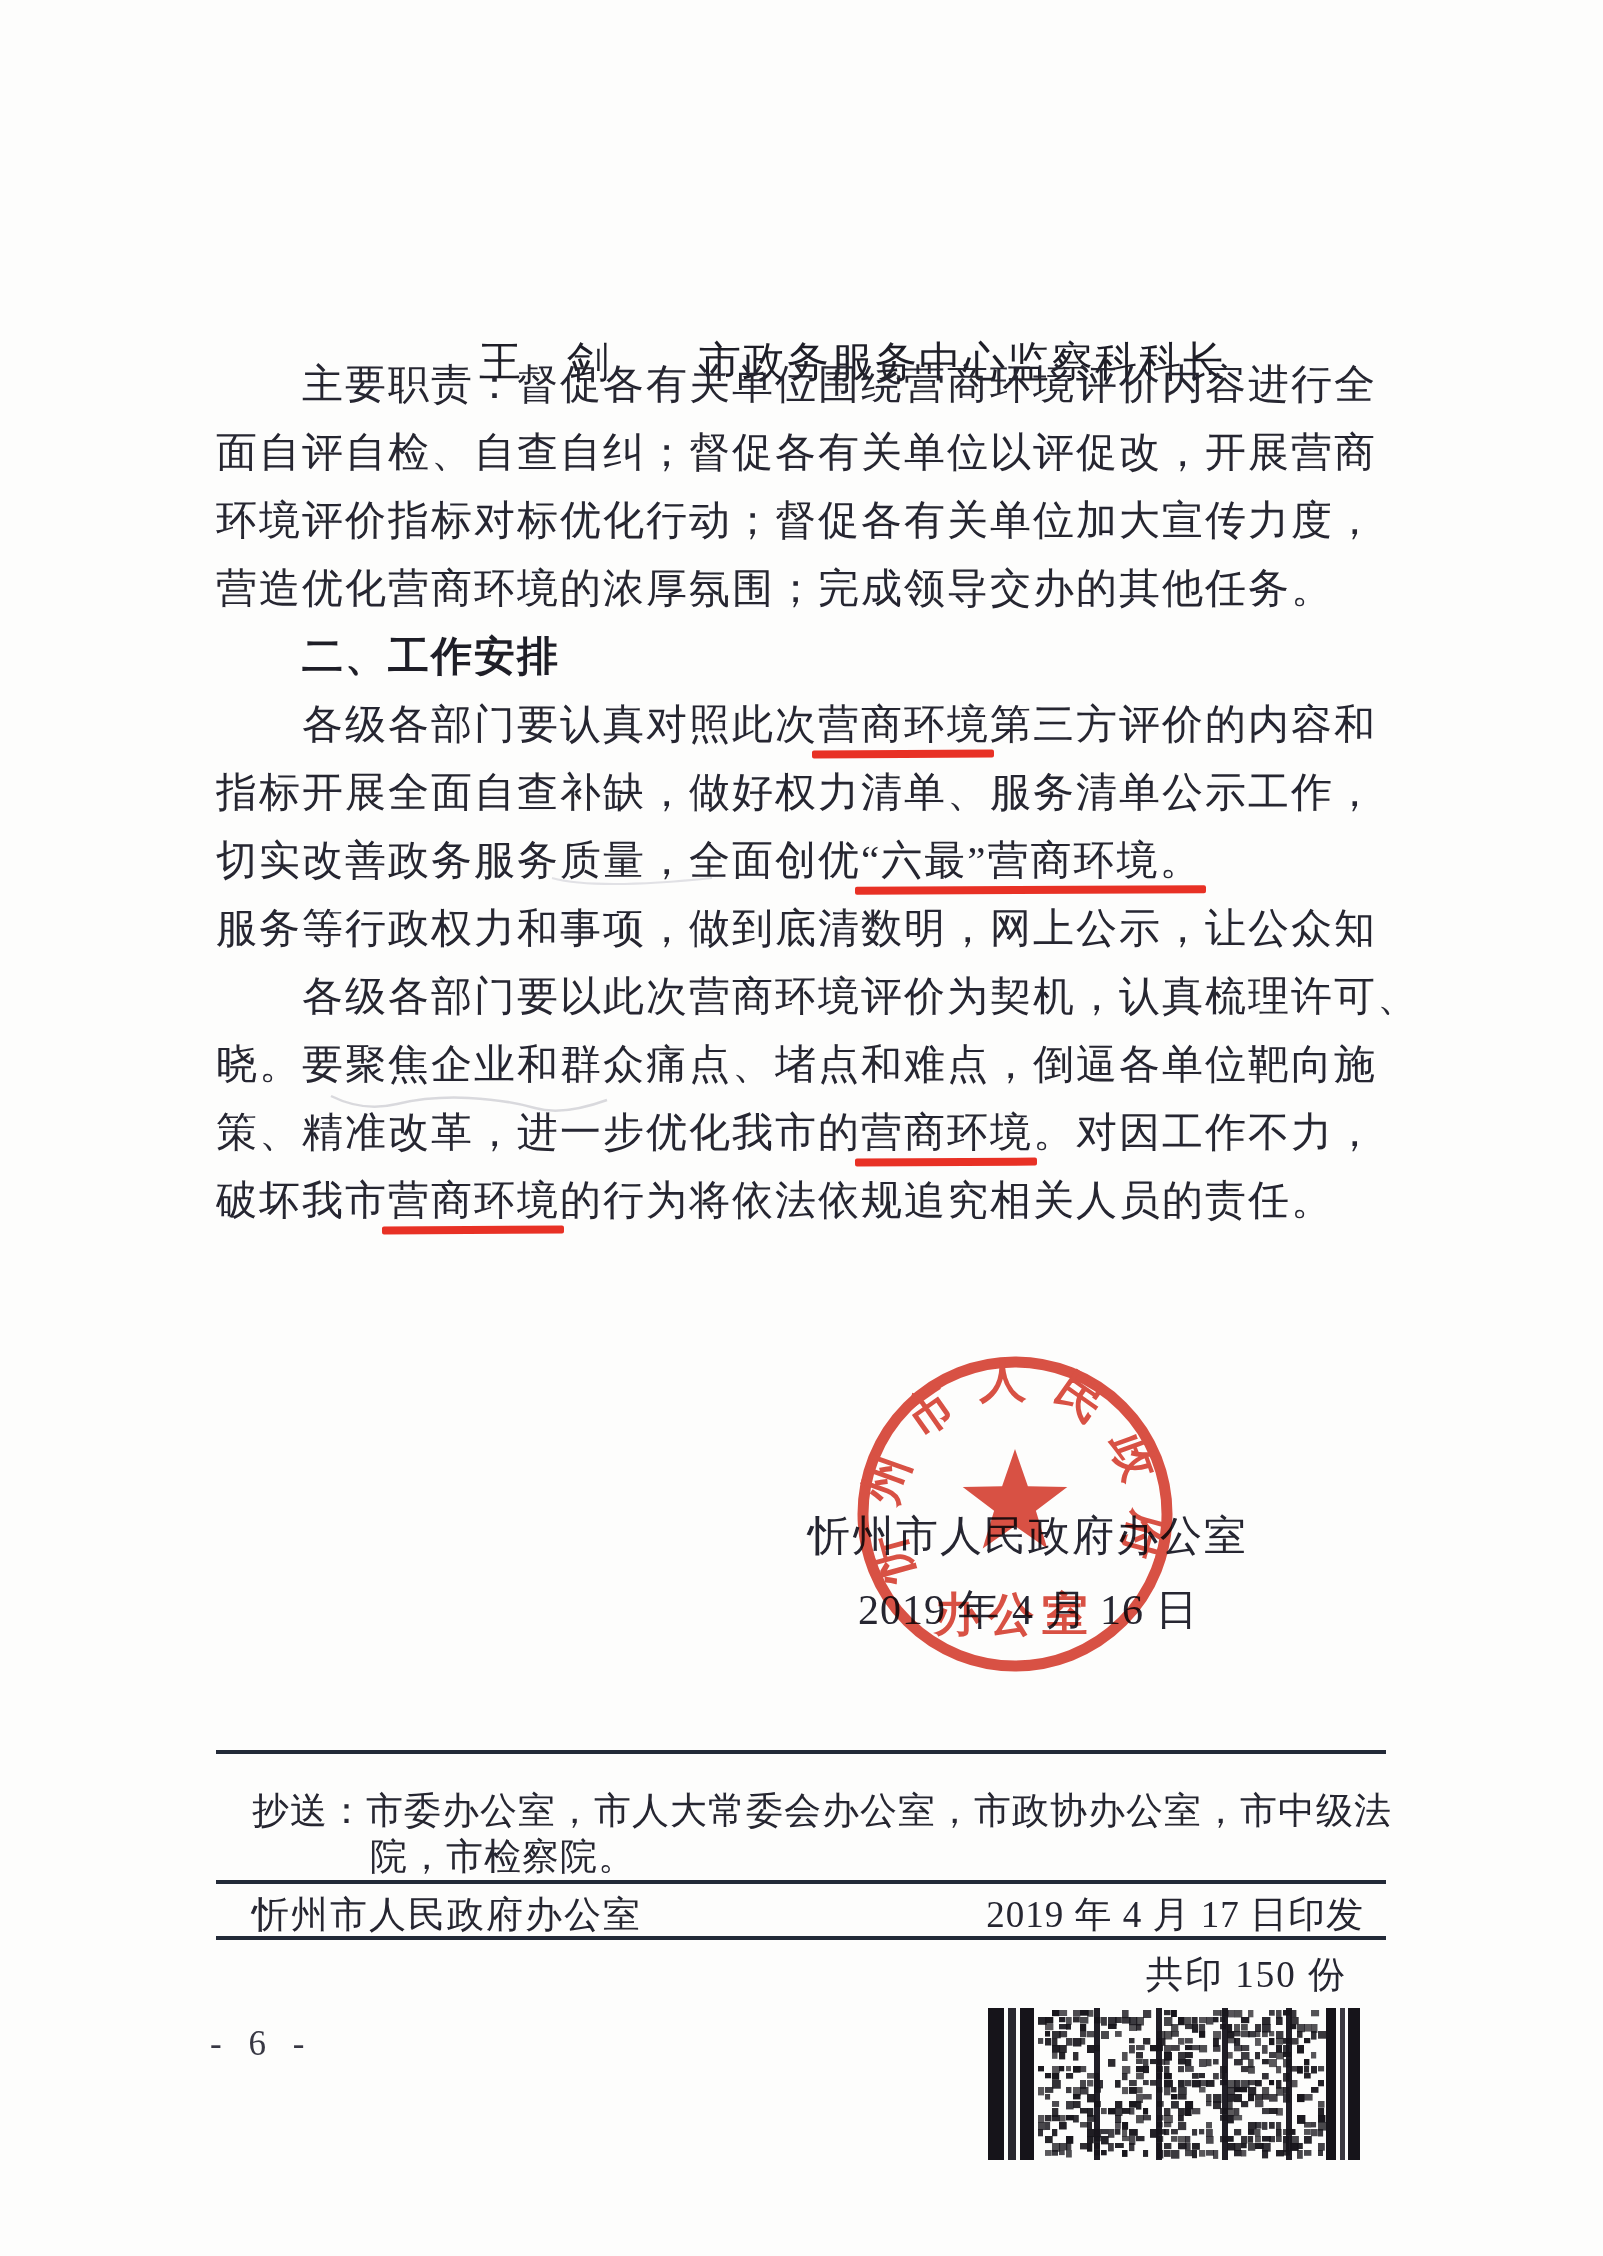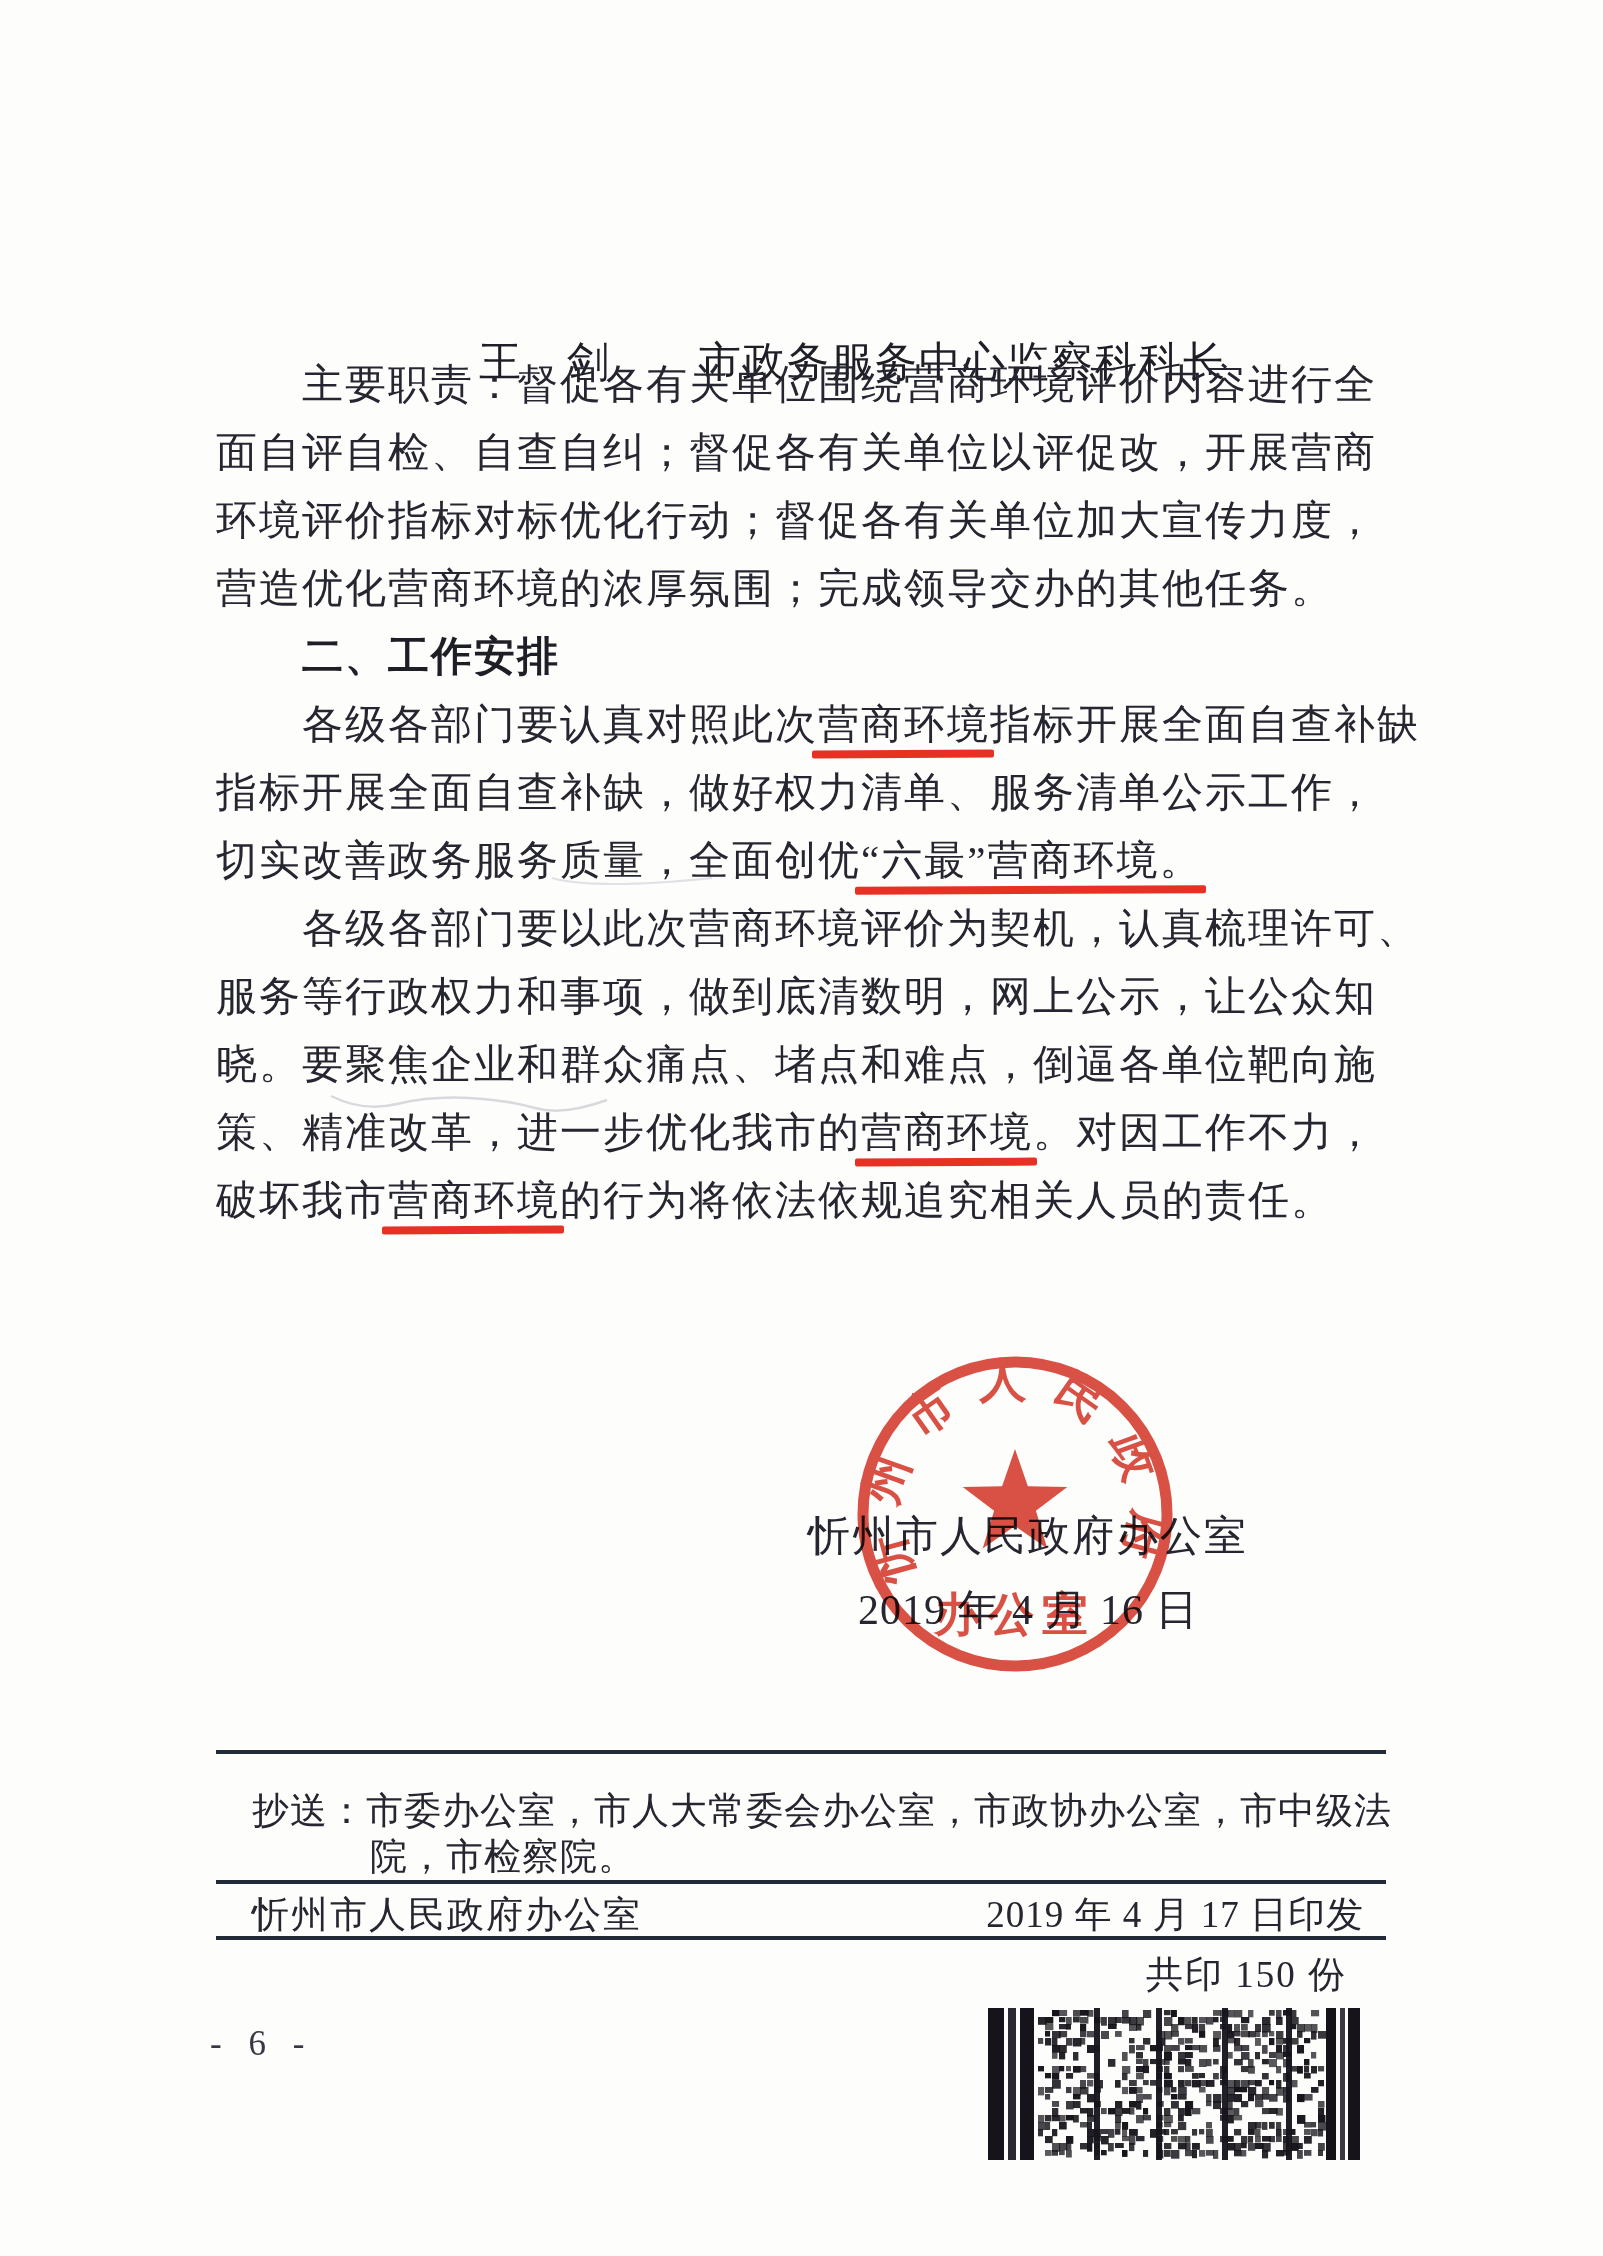--- a/index.html
+++ b/index.html
@@ -56,25 +56,25 @@
 <div class="page">
 
   <div class="title-line">王　剑　　市政务服务中心监察科科长</div>
 
   <div class="textblock">
     <div class="line indent"><span>主要职责：督促各有关单位围绕营商环境评价内容进行全</span><span class="ul"></span><span></span></div>
     <div class="line"><span>面自评自检、自查自纠；督促各有关单位以评促改，开展营商</span><span class="ul"></span><span></span></div>
     <div class="line"><span>环境评价指标对标优化行动；督促各有关单位加大宣传力度，</span><span class="ul"></span><span></span></div>
     <div class="line"><span>营造优化营商环境的浓厚氛围；完成领导交办的其他任务。</span><span class="ul"></span><span></span></div>
     <div class="line heading"><span>二、工作安排</span></div>
-    <div class="line indent"><span>各级各部门要认真对照此次</span><span class="ul">营商环境</span><span>指标开展全面自查补缺</span></div>
+    <div class="line indent"><span>各级各部门要认真对照此次</span><span class="ul">营商环境</span><span>第三方评价的内容和</span></div>
     <div class="line"><span>指标开展全面自查补缺，做好权力清单、服务清单公示工作，</span><span class="ul"></span><span></span></div>
     <div class="line"><span>切实改善政务服务质量，全面创优</span><span class="ul">“六最”营商环境。</span><span></span></div>
+    <div class="line"><span>服务等行政权力和事项，做到底清数明，网上公示，让公众知</span><span class="ul"></span><span></span></div>
     <div class="line indent"><span>各级各部门要以此次营商环境评价为契机，认真梳理许可、</span><span class="ul"></span><span></span></div>
-    <div class="line"><span>服务等行政权力和事项，做到底清数明，网上公示，让公众知</span><span class="ul"></span><span></span></div>
     <div class="line"><span>晓。要聚焦企业和群众痛点、堵点和难点，倒逼各单位靶向施</span><span class="ul"></span><span></span></div>
     <div class="line"><span>策、精准改革，进一步优化我市的</span><span class="ul">营商环境</span><span>。对因工作不力，</span></div>
     <div class="line"><span>破坏我市</span><span class="ul">营商环境</span><span>的行为将依法依规追究相关人员的责任。</span></div>
   </div>
 
   <svg class="artifact" style="left:325px;top:1082px;" width="290" height="34" viewBox="0 0 290 34">
     <path d="M6,14 q32,16 66,8 t72,-6 t66,10 t72,-8" fill="none" stroke="#c6c6cc" stroke-width="2.5" opacity="0.65"></path>
   </svg>
   <svg class="artifact" style="left:548px;top:862px;" width="170" height="26" viewBox="0 0 170 26">
     <path d="M4,16 q44,12 160,0" fill="none" stroke="#cfcfd5" stroke-width="2" opacity="0.6"></path>

